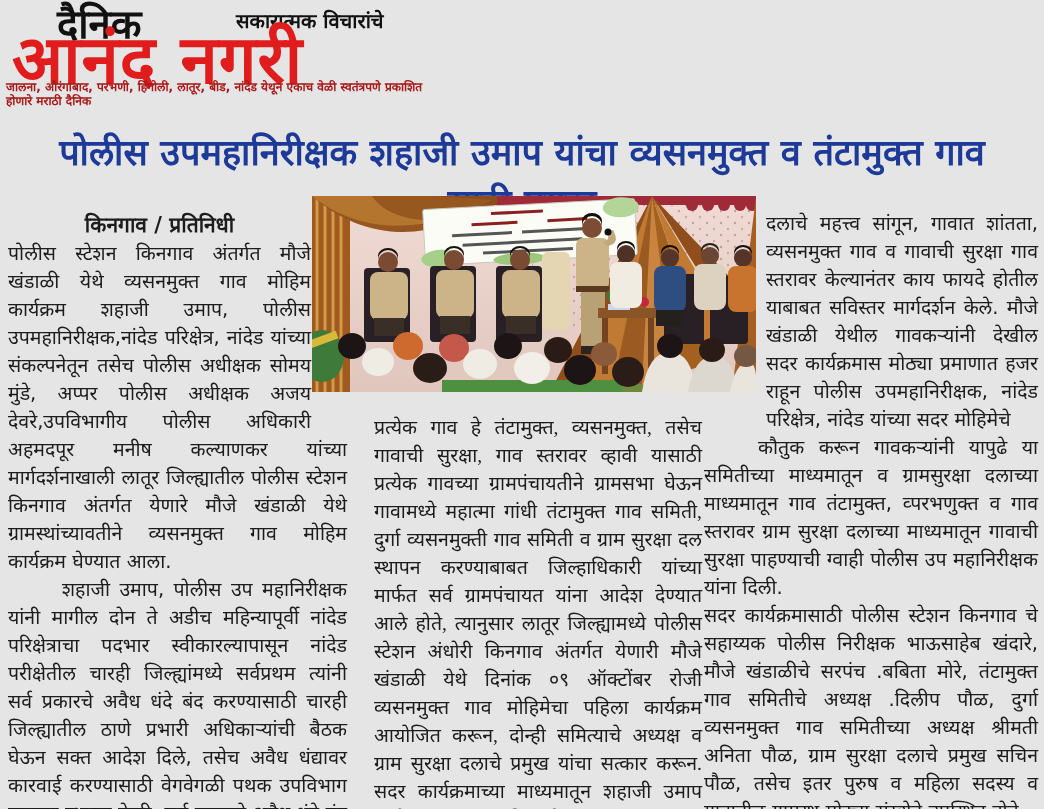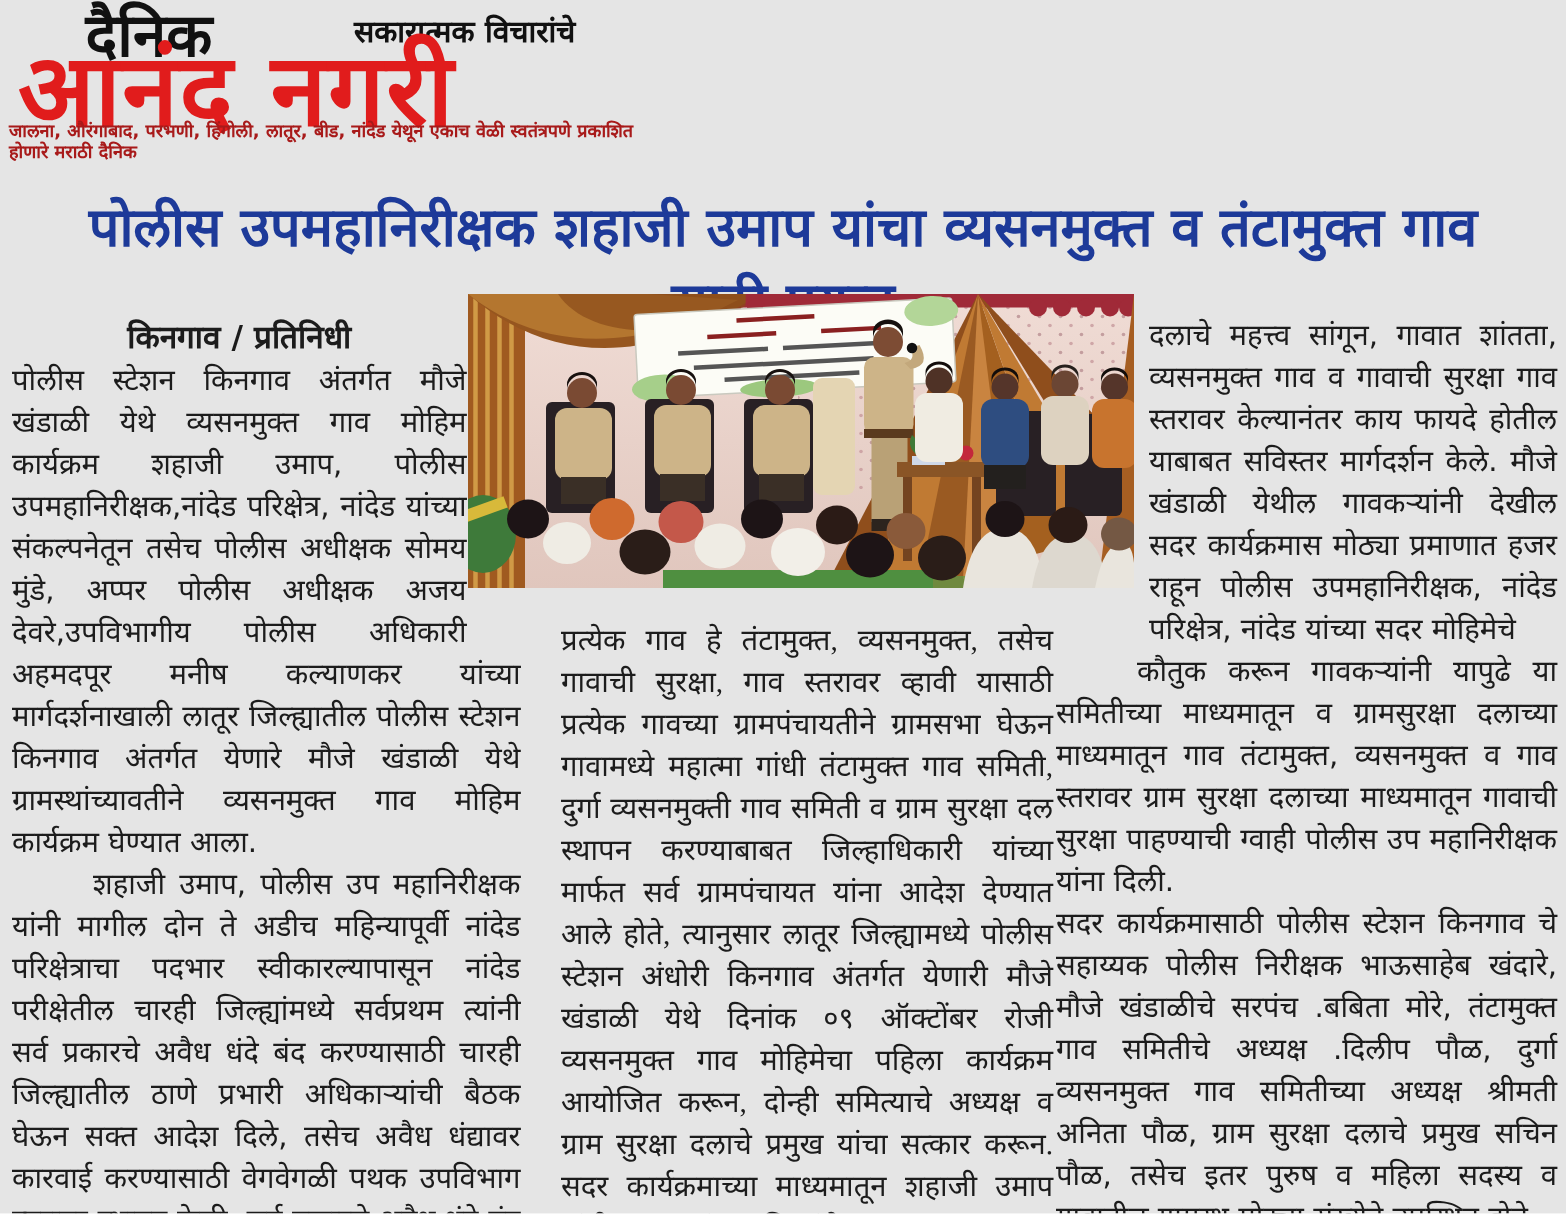--- a/index.html
+++ b/index.html
@@ -232,17 +232,17 @@
     <p class="indent">शहाजी उमाप, पोलीस उप महानिरीक्षक यांनी मागील दोन ते अडीच महिन्यापूर्वी नांदेड परिक्षेत्राचा पदभार स्वीकारल्यापासून नांदेड परीक्षेतील चारही जिल्ह्यांमध्ये सर्वप्रथम त्यांनी सर्व प्रकारचे अवैध धंदे बंद करण्यासाठी चारही जिल्ह्यातील ठाणे प्रभारी अधिकाऱ्यांची बैठक घेऊन सक्त आदेश दिले, तसेच अवैध धंद्यावर कारवाई करण्यासाठी वेगवेगळी पथक उपविभाग स्तरावर स्थापन केली. सर्व प्रकारचे अवैध धंदे बंद केल्यानंतर नांदेड परिक्षेत्रांतर्गत</p>
   </section>
 
   <section class="col col-mid">
     <p>प्रत्येक गाव हे तंटामुक्त, व्यसनमुक्त, तसेच गावाची सुरक्षा, गाव स्तरावर व्हावी यासाठी प्रत्येक गावच्या ग्रामपंचायतीने ग्रामसभा घेऊन गावामध्ये महात्मा गांधी तंटामुक्त गाव समिती, दुर्गा व्यसनमुक्ती गाव समिती व ग्राम सुरक्षा दल स्थापन करण्याबाबत जिल्हाधिकारी यांच्या मार्फत सर्व ग्रामपंचायत यांना आदेश देण्यात आले होते, त्यानुसार लातूर जिल्ह्यामध्ये पोलीस स्टेशन अंधोरी किनगाव अंतर्गत येणारी मौजे खंडाळी येथे दिनांक ०९ ऑक्टोंबर रोजी व्यसनमुक्त गाव मोहिमेचा पहिला कार्यक्रम आयोजित करून, दोन्ही समित्याचे अध्यक्ष व ग्राम सुरक्षा दलाचे प्रमुख यांचा सत्कार करून. सदर कार्यक्रमाच्या माध्यमातून शहाजी उमाप यांनी गावकऱ्यांना समित्यांचे व ग्राम सुरक्षा</p>
   </section>
 
   <section class="col col-right">
     <div class="wrap-spacer-left"></div>
     <p>दलाचे महत्त्व सांगून, गावात शांतता, व्यसनमुक्त गाव व गावाची सुरक्षा गाव स्तरावर केल्यानंतर काय फायदे होतील याबाबत सविस्तर मार्गदर्शन केले. मौजे खंडाळी येथील गावकऱ्यांनी देखील सदर कार्यक्रमास मोठ्या प्रमाणात हजर राहून पोलीस उपमहानिरीक्षक, नांदेड परिक्षेत्र, नांदेड यांच्या सदर मोहिमेचे</p>
-    <p class="indent">कौतुक करून गावकऱ्यांनी यापुढे या समितीच्या माध्यमातून व ग्रामसुरक्षा दलाच्या माध्यमातून गाव तंटामुक्त, व्यसनमुक्त व गाव स्तरावर ग्राम सुरक्षा दलाच्या माध्यमातून गावाची सुरक्षा पाहण्याची ग्वाही पोलीस उप महानिरीक्षक यांना दिली.</p>
+    <p class="indent">कौतुक करून गावकऱ्यांनी यापुढे या समितीच्या माध्यमातून व ग्रामसुरक्षा दलाच्या माध्यमातून गाव तंटामुक्त, व्परभणुक्त व गाव स्तरावर ग्राम सुरक्षा दलाच्या माध्यमातून गावाची सुरक्षा पाहण्याची ग्वाही पोलीस उप महानिरीक्षक यांना दिली.</p>
     <p>सदर कार्यक्रमासाठी पोलीस स्टेशन किनगाव चे सहाय्यक पोलीस निरीक्षक भाऊसाहेब खंदारे, मौजे खंडाळीचे सरपंच .बबिता मोरे, तंटामुक्त गाव समितीचे अध्यक्ष .दिलीप पौळ, दुर्गा व्यसनमुक्त गाव समितीच्या अध्यक्ष श्रीमती अनिता पौळ, ग्राम सुरक्षा दलाचे प्रमुख सचिन पौळ, तसेच इतर पुरुष व महिला सदस्य व गावातील ग्रामस्थ मोठ्या संख्येने उपस्थित होते.</p>
   </section>
 
 </div>
 
 </body></html>

